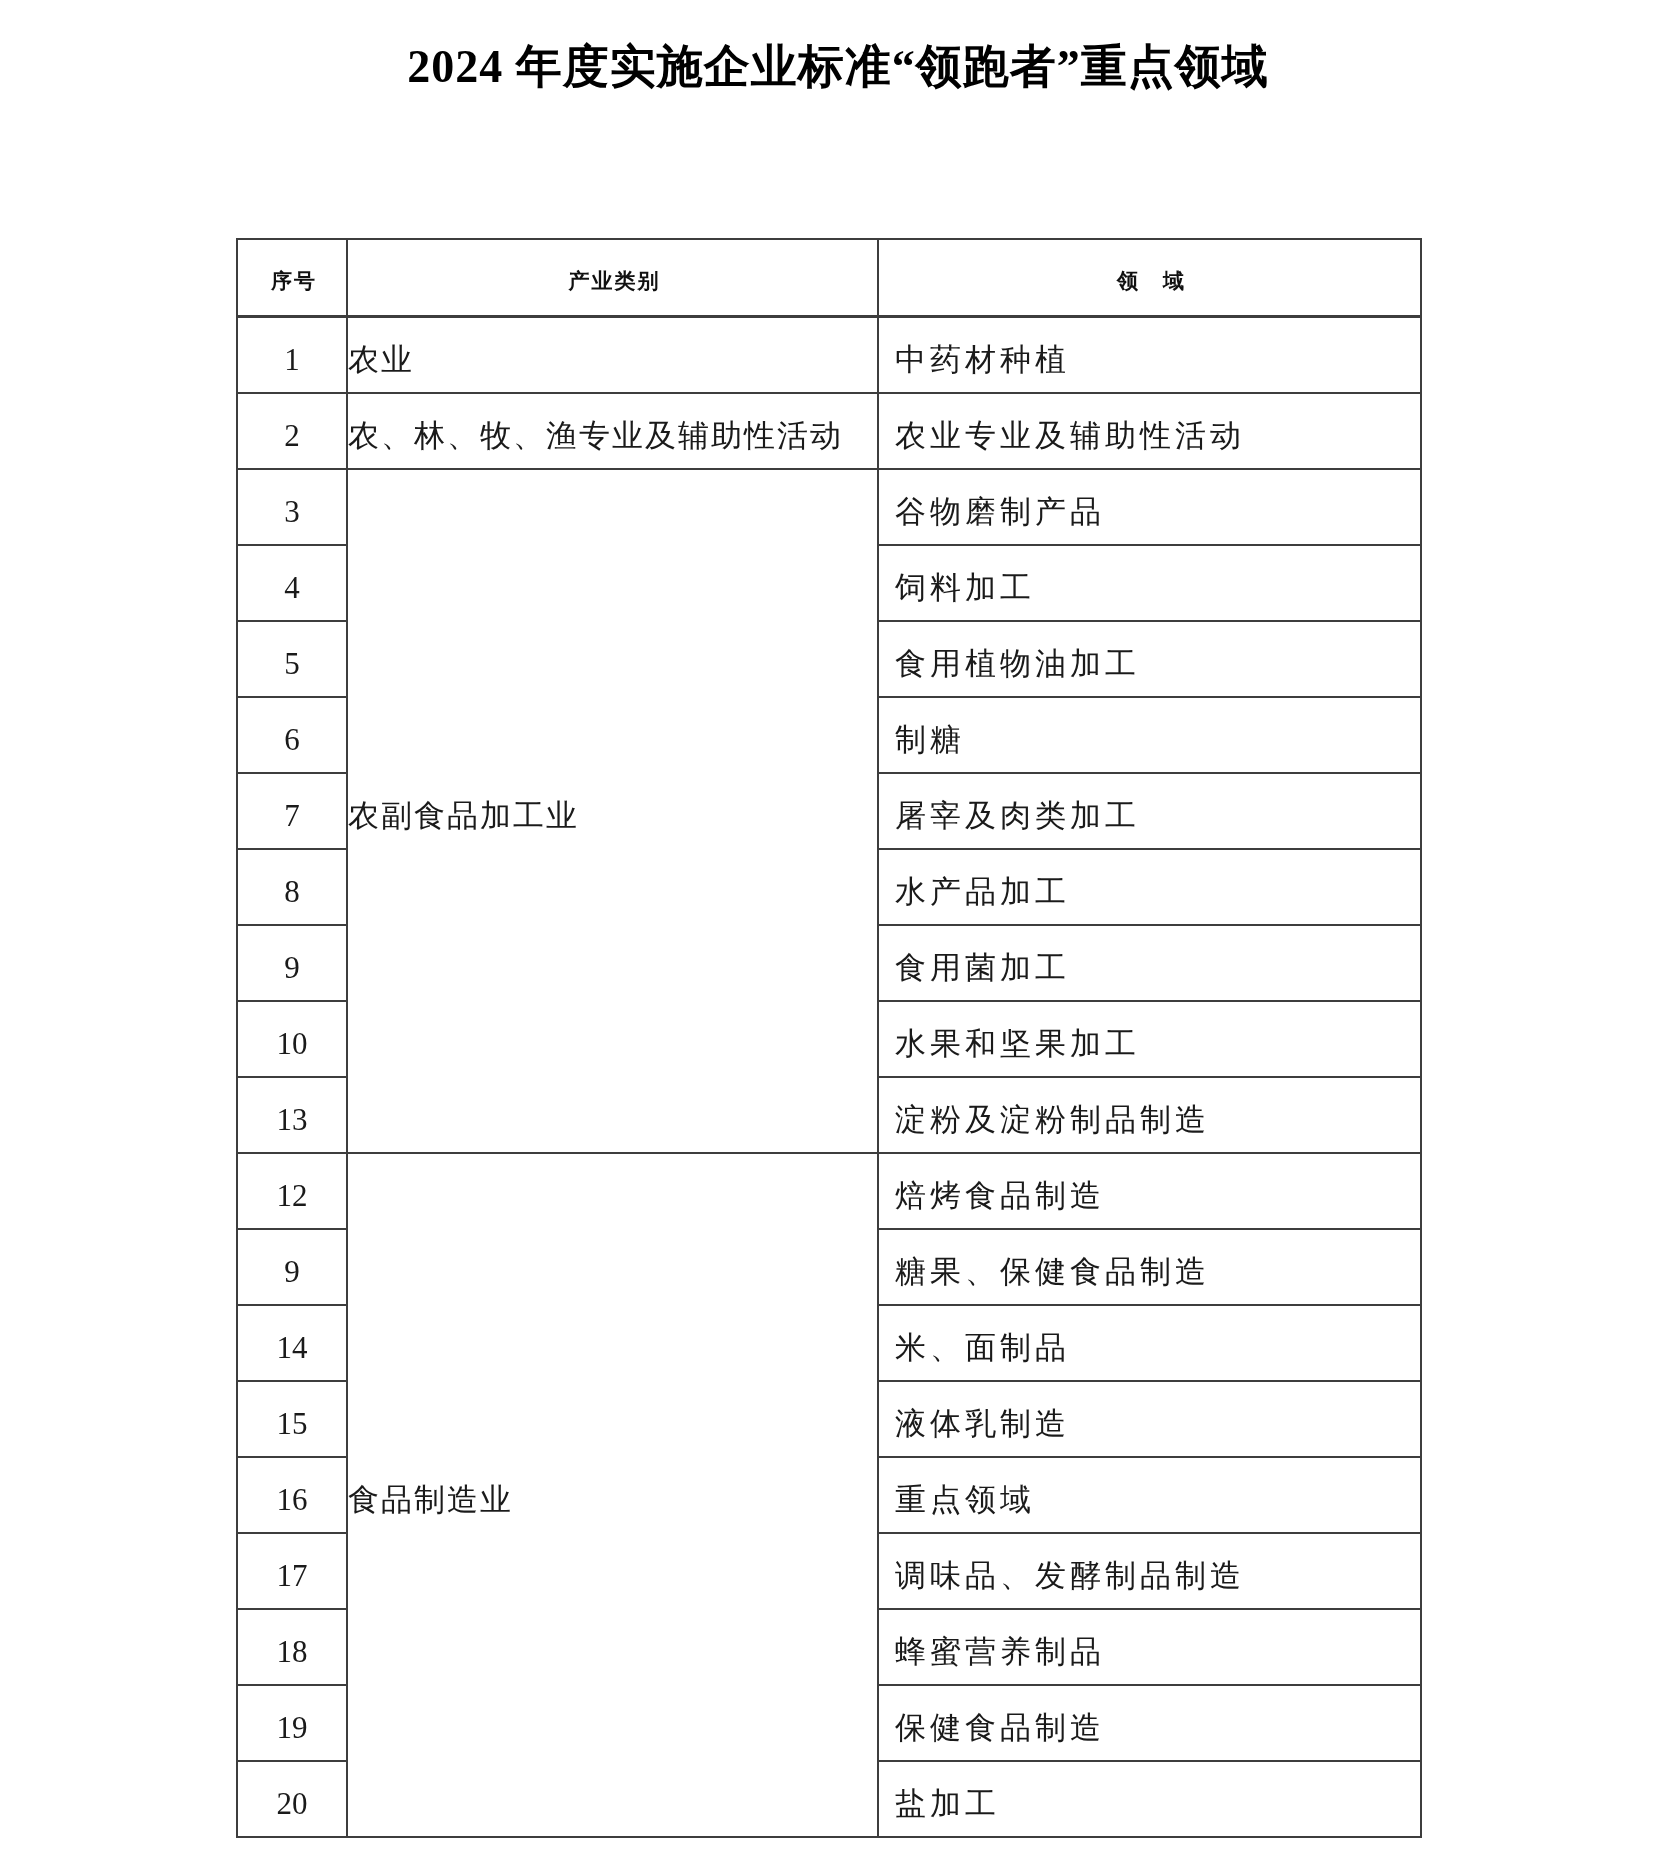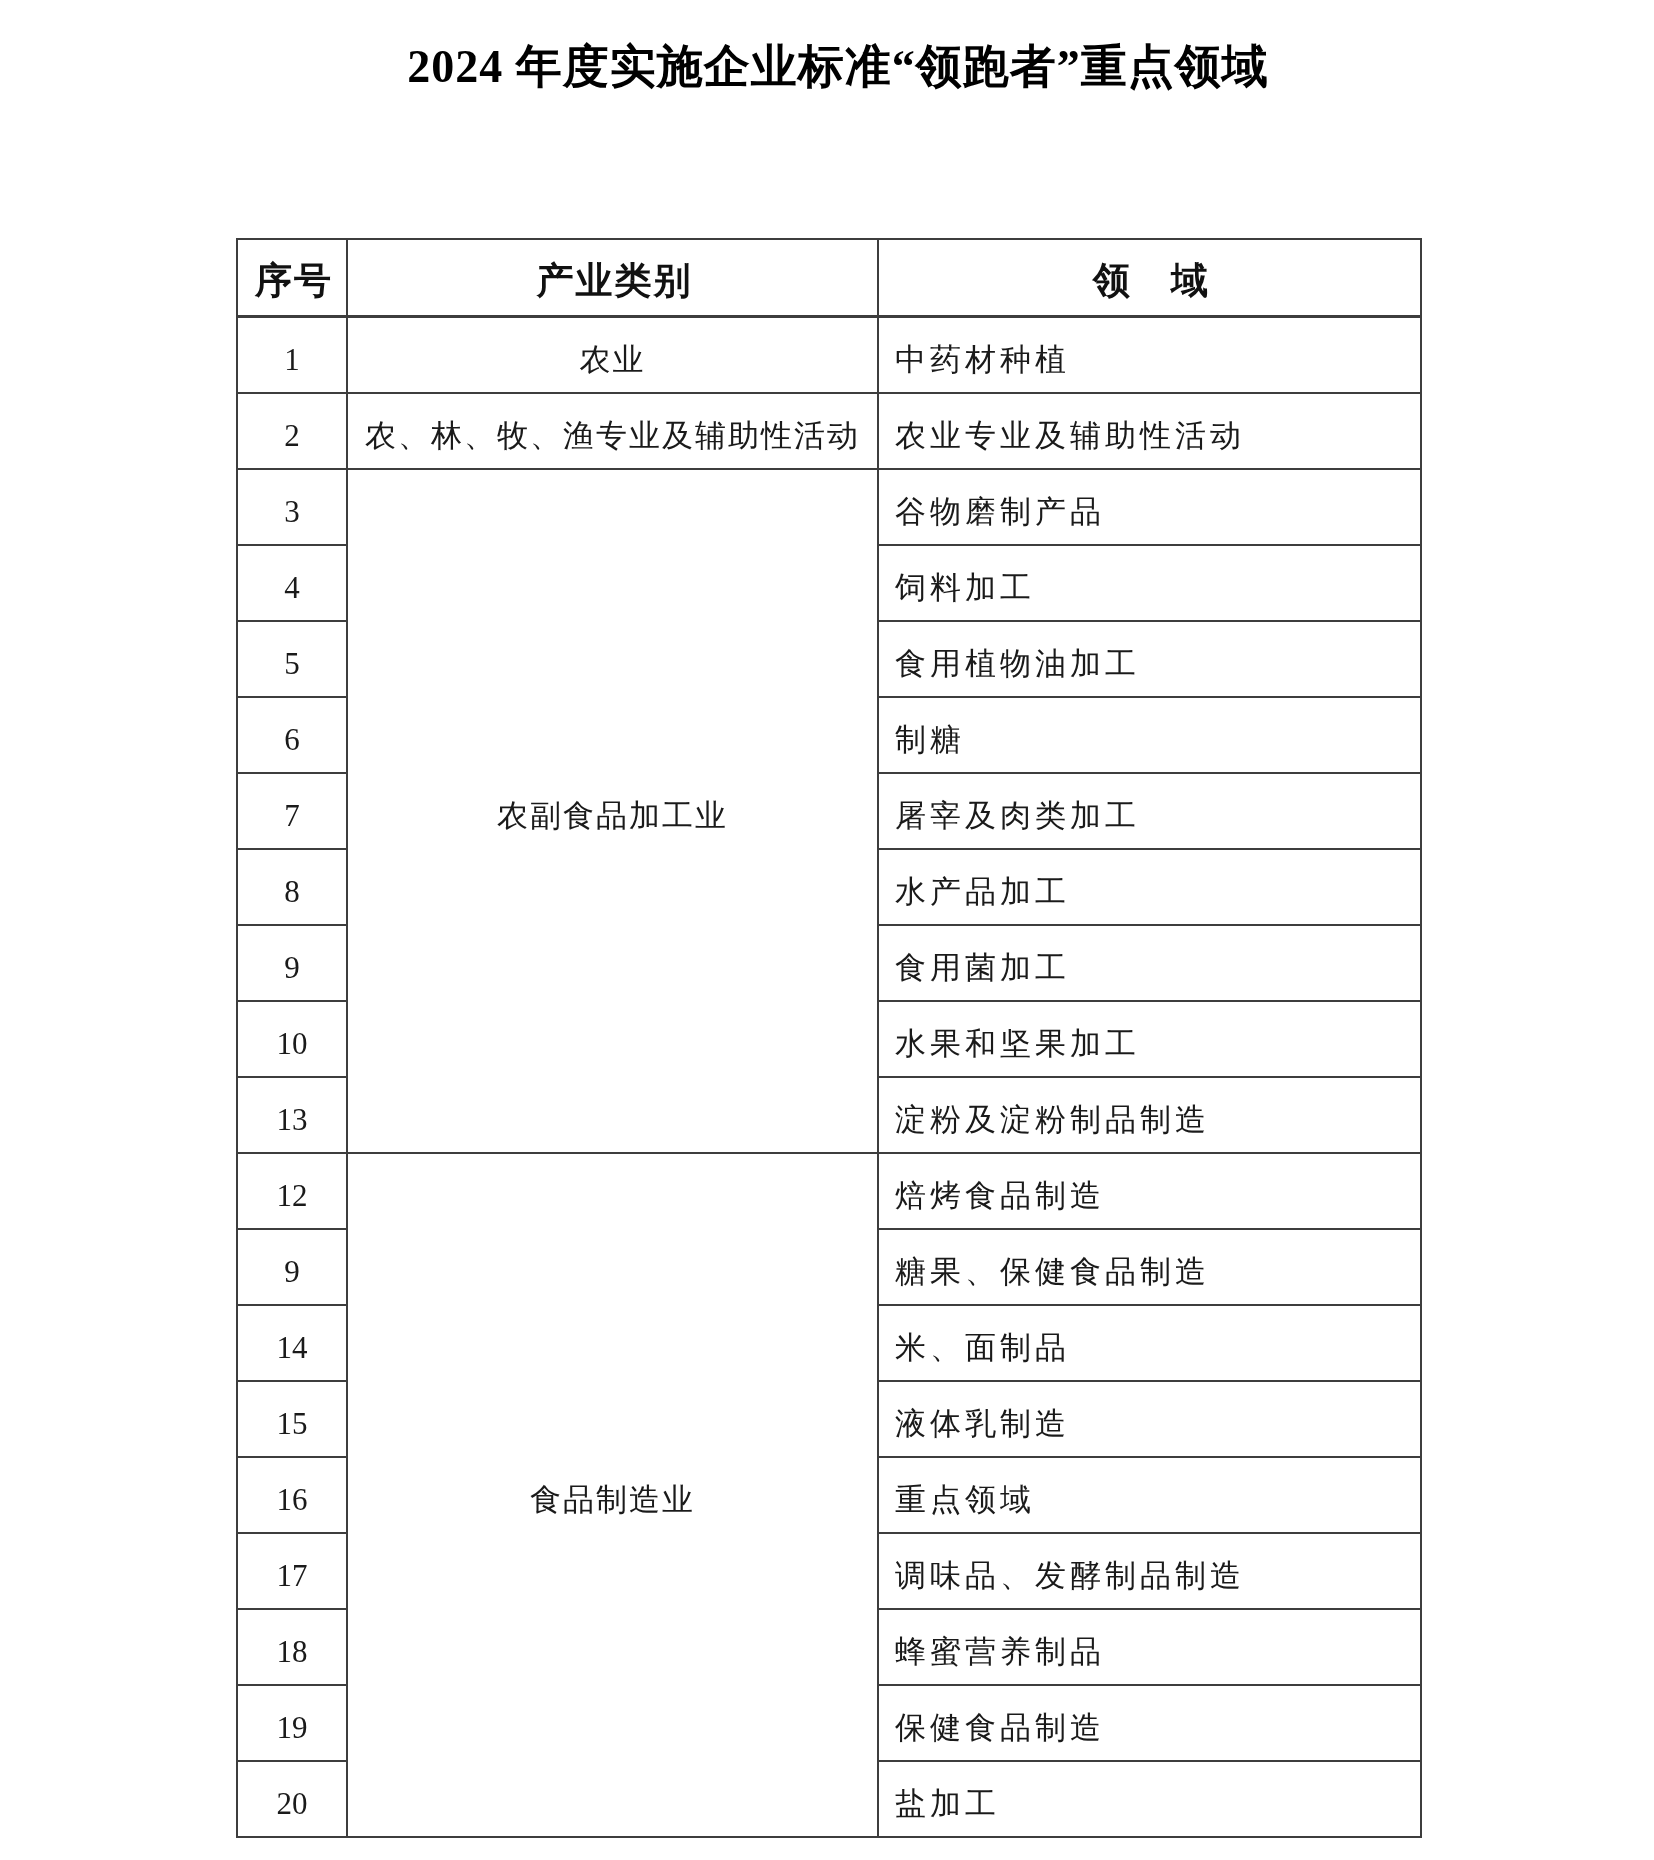--- a/index.html
+++ b/index.html
@@ -41,39 +41,39 @@
     border:2px solid #3d3d3d;
     overflow:hidden;
   }
   .main-table thead th{
     height:68px;
     padding:7px 0 0 4px;
     vertical-align:middle;
     text-align:center;
     font-family:"Liberation Sans", sans-serif;
     font-weight:700;
-    font-size:37px;
+    font-size:21px;
     letter-spacing:2px;
     color:#111111;
     border-bottom:3px solid #3d3d3d;
   }
   .main-table td{
     height:65px;
     padding:9px 0 0 0;
     vertical-align:middle;
     font-size:31px;
     color:#1a1a1a;
     font-family:"Liberation Serif", serif;
   }
   .main-table td.no{
     text-align:center;
     letter-spacing:0;
   }
   .main-table td.category{
-    text-align:center;
+    text-align:left;
     letter-spacing:2px;
   }
   .main-table td.field{
     text-align:left;
     padding-left:16px;
     letter-spacing:4px;
   }
 </style>
 </head>
 <body>

